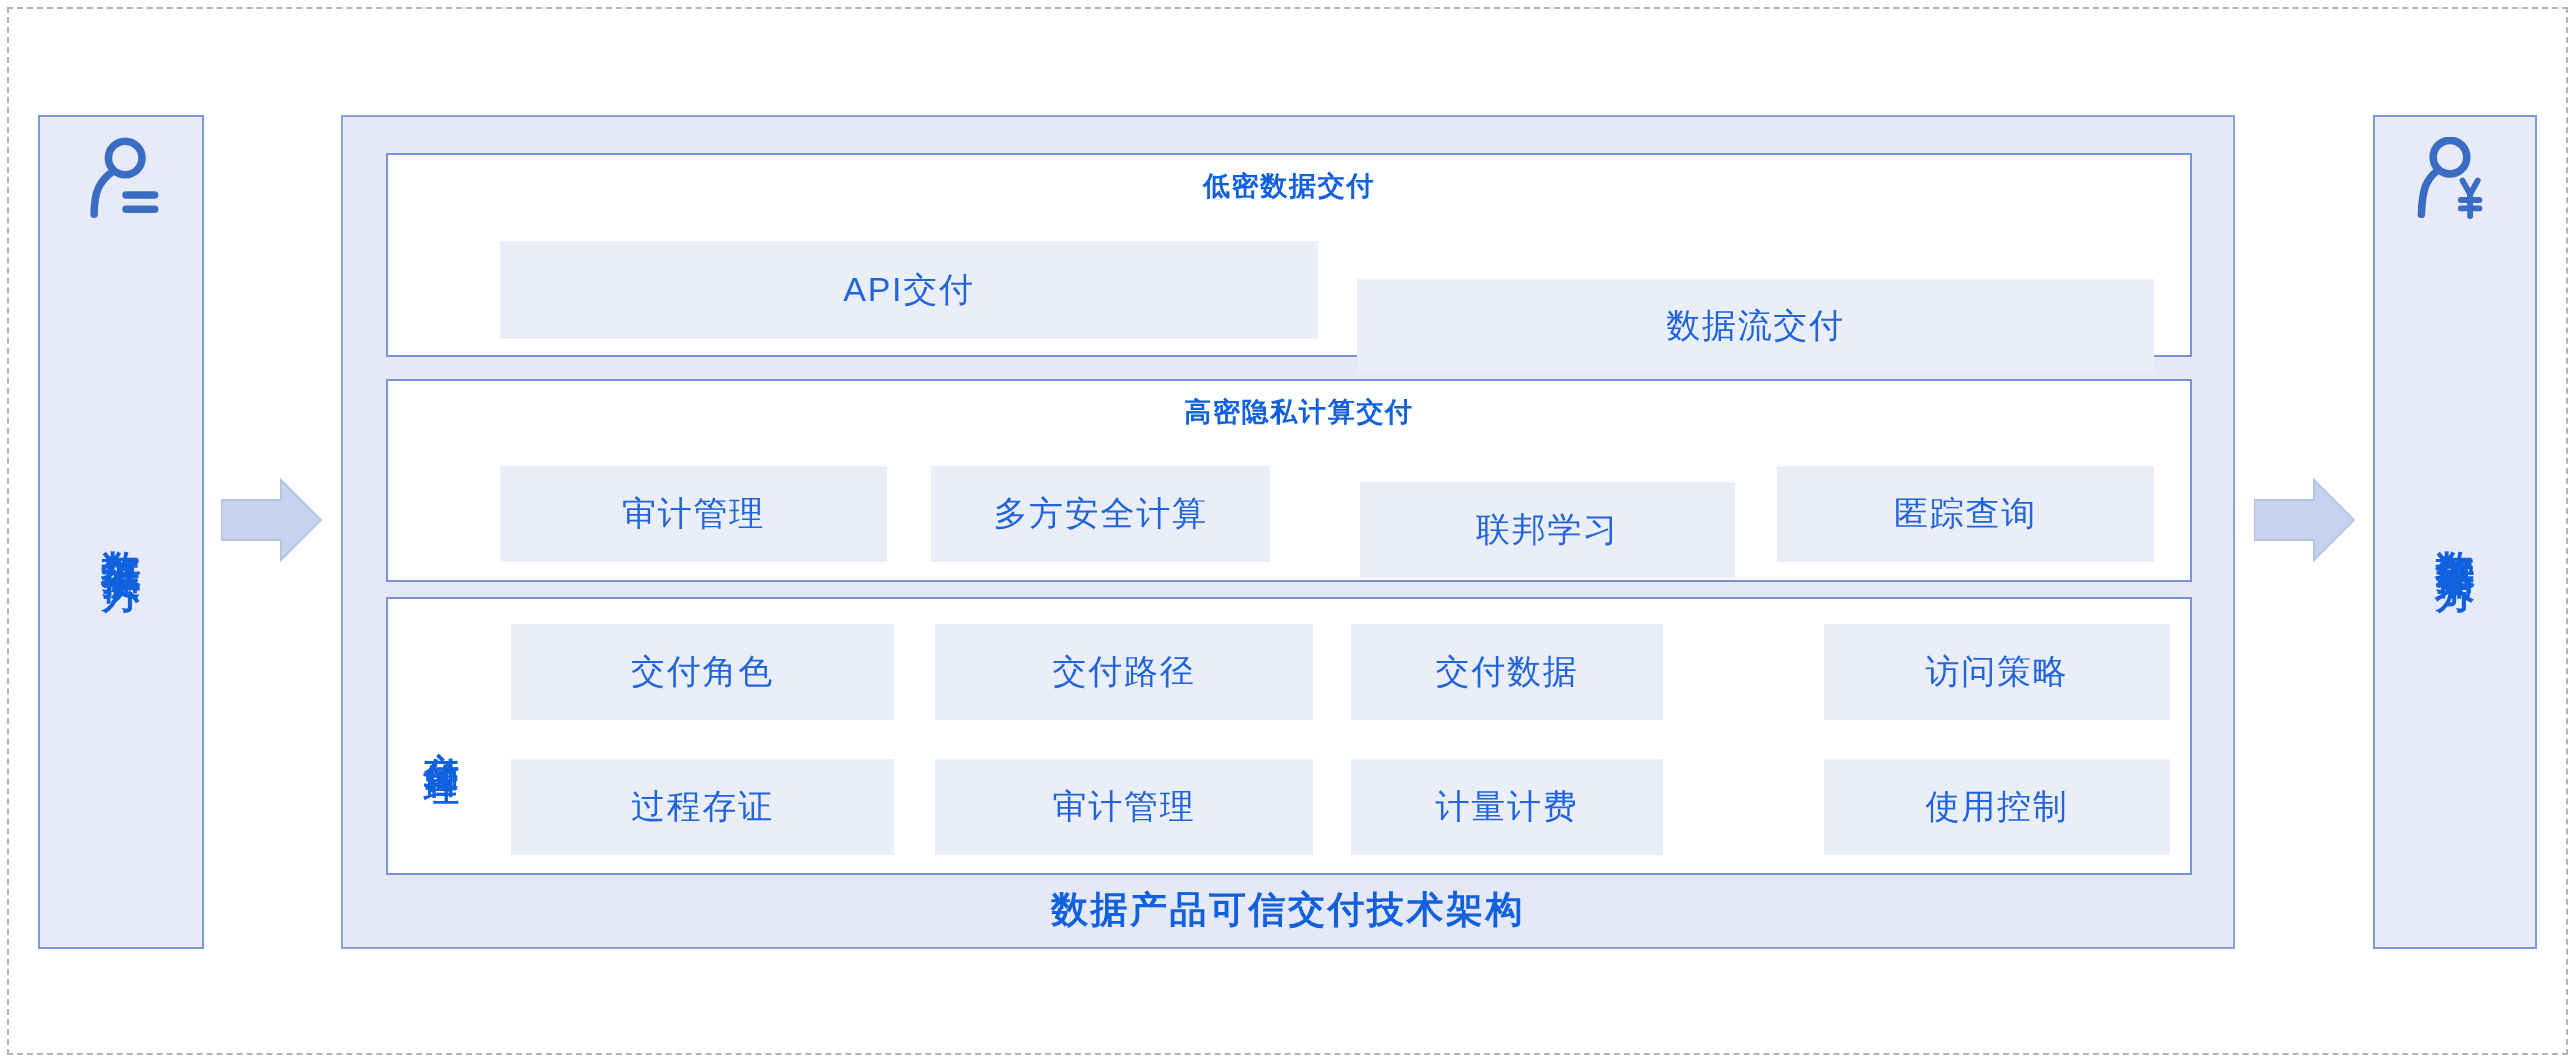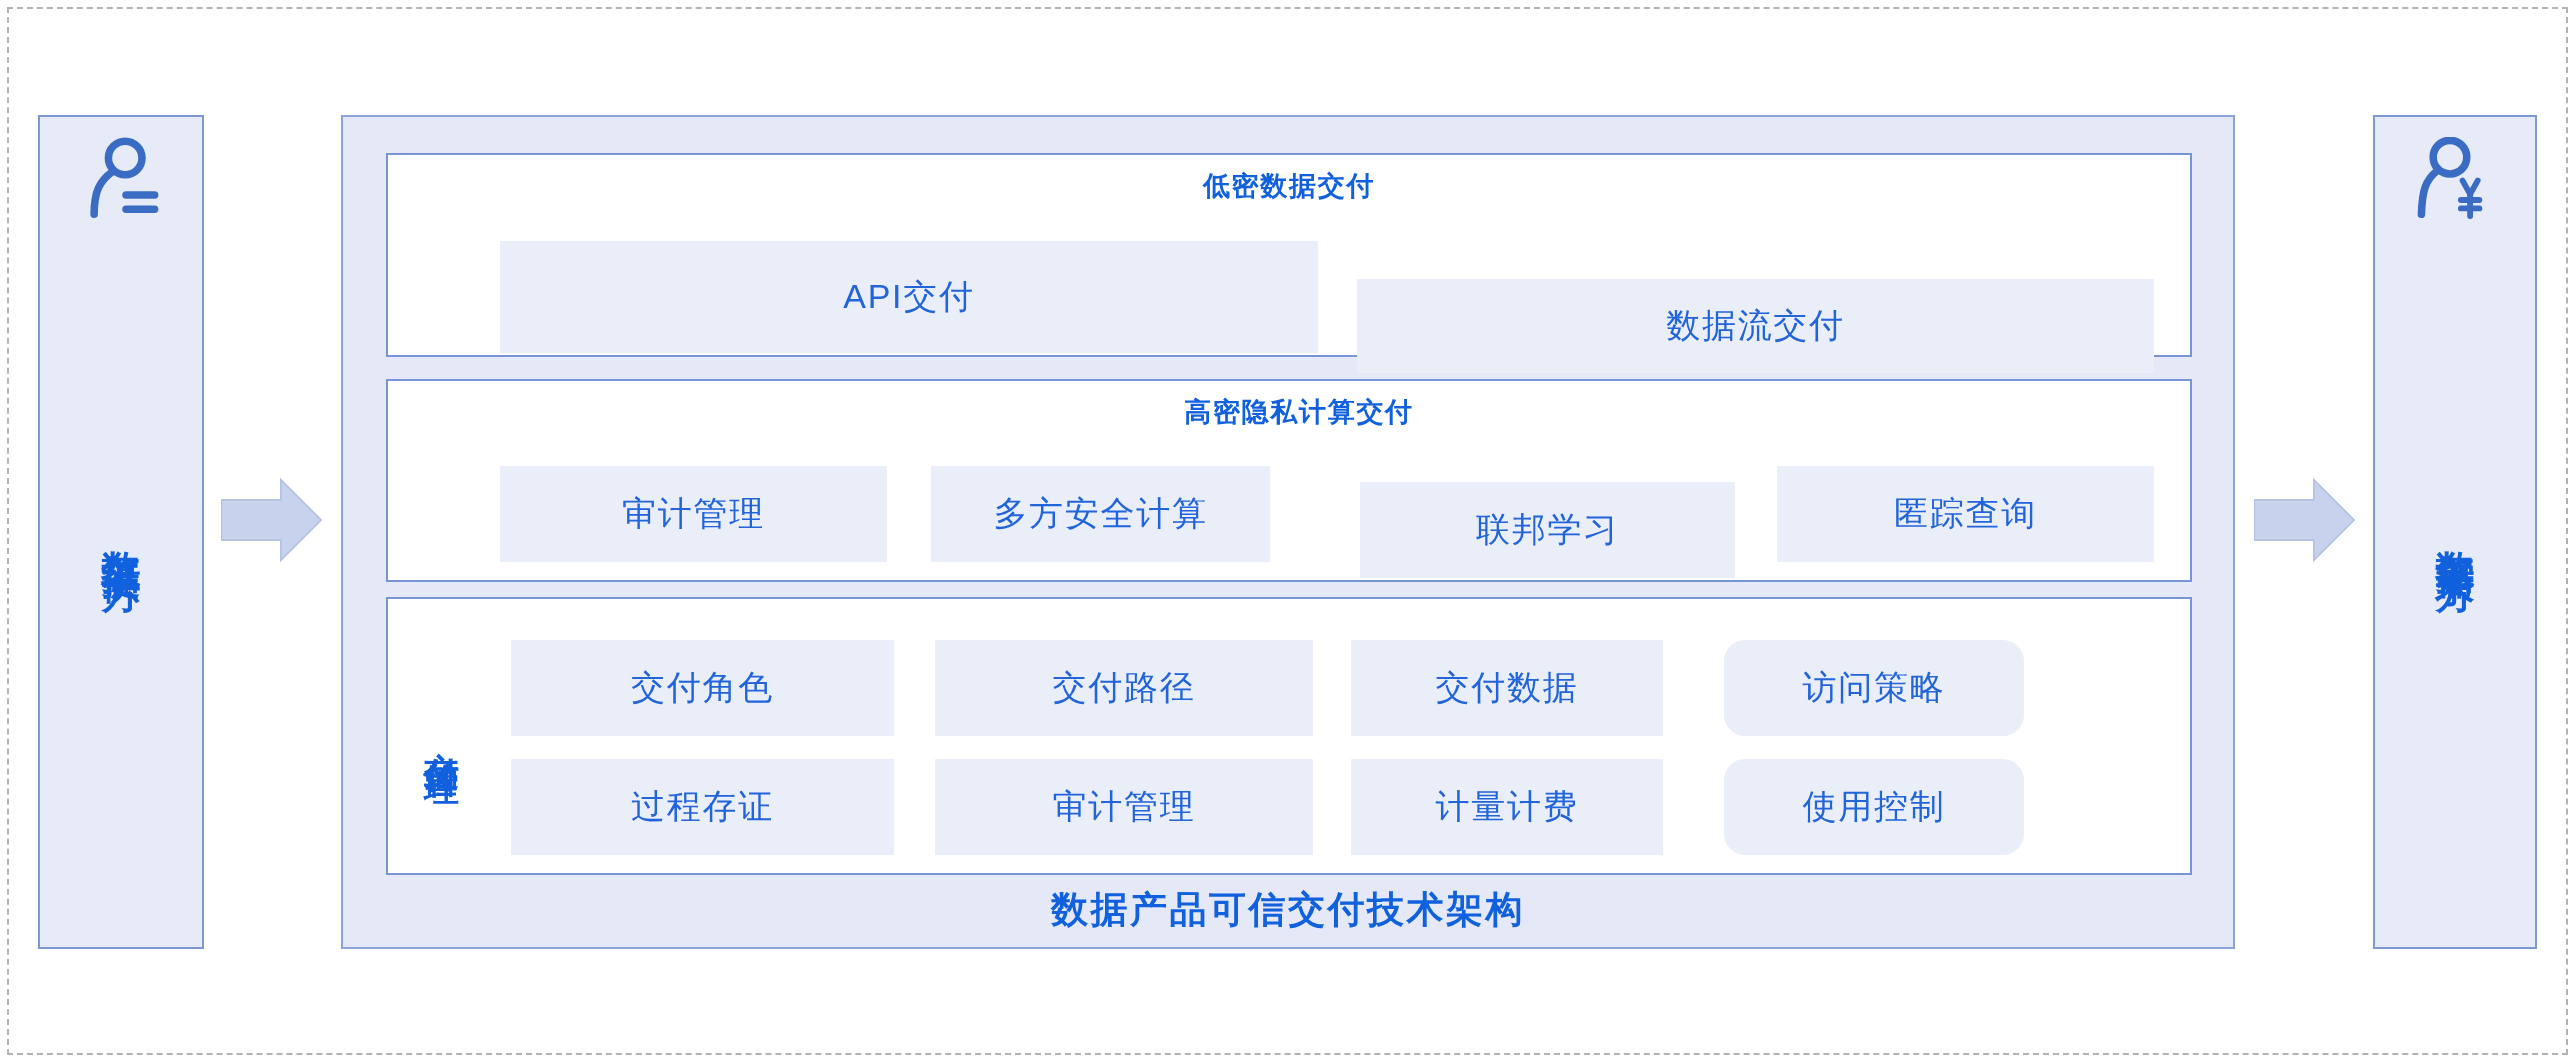--- a/index.html
+++ b/index.html
@@ -43,33 +43,33 @@
     border:2.5px solid var(--panel-border);}
   .layer-1{top:36px;height:204px;}
   .layer-2{top:262px;height:203px;padding-left:20px;}
   .layer-3{top:480px;height:278px;}
   .layer-title{width:100%;text-align:center;padding-top:12.6px;
     font-size:27px;font-weight:700;color:var(--title-text);letter-spacing:1.7px;}
   .item-box{position:absolute;background:var(--box-fill);
     display:flex;align-items:center;justify-content:center;
     font-size:34px;color:var(--item-text);letter-spacing:1.7px;}
   
-  .b-api{left:112px;top:86px;width:818px;height:112px;}
+  .b-api{left:112px;top:86px;width:818px;height:98px;}
   .b-stream{left:969px;top:88px;width:797px;height:94px;margin-top:36px;}
   
   .b-s2-1{left:112px;top:85px;width:387px;height:96px;}
   .b-s2-2{left:543px;top:85px;width:339px;height:96px;}
   .b-s2-3{left:972px;top:85px;width:375px;height:96px;margin-top:16px;}
   .b-s2-4{left:1389px;top:85px;width:377px;height:96px;}
   
-  .r1{top:25px;margin-top:16px;} .r2{top:160px;}
+  .r1{top:25px;} .r2{top:160px;}
   .b-c1{left:123px;width:383px;height:96px;}
   .b-c2{left:547px;width:378px;height:96px;}
   .b-c3{left:963px;width:312px;height:96px;}
-  .b-c4{left:1336px;width:300px;height:96px;border-radius:21px;}
+  .b-c4{left:1436px;width:346px;height:96px;}
   .mgmt-label{position:absolute;left:27px;top:0;height:100%;width:52px;
     display:flex;align-items:center;justify-content:center;}
   .mgmt-label span{writing-mode:vertical-rl;text-orientation:upright;
     font-size:35px;font-weight:700;color:var(--title-text);letter-spacing:6.7px;}
   .arch-footer{position:absolute;left:0;top:757px;width:100%;height:71px;
     display:flex;align-items:center;justify-content:center;
     font-size:37px;font-weight:700;color:var(--title-text);letter-spacing:2.5px;}
 </style>
 </head>
 <body>

